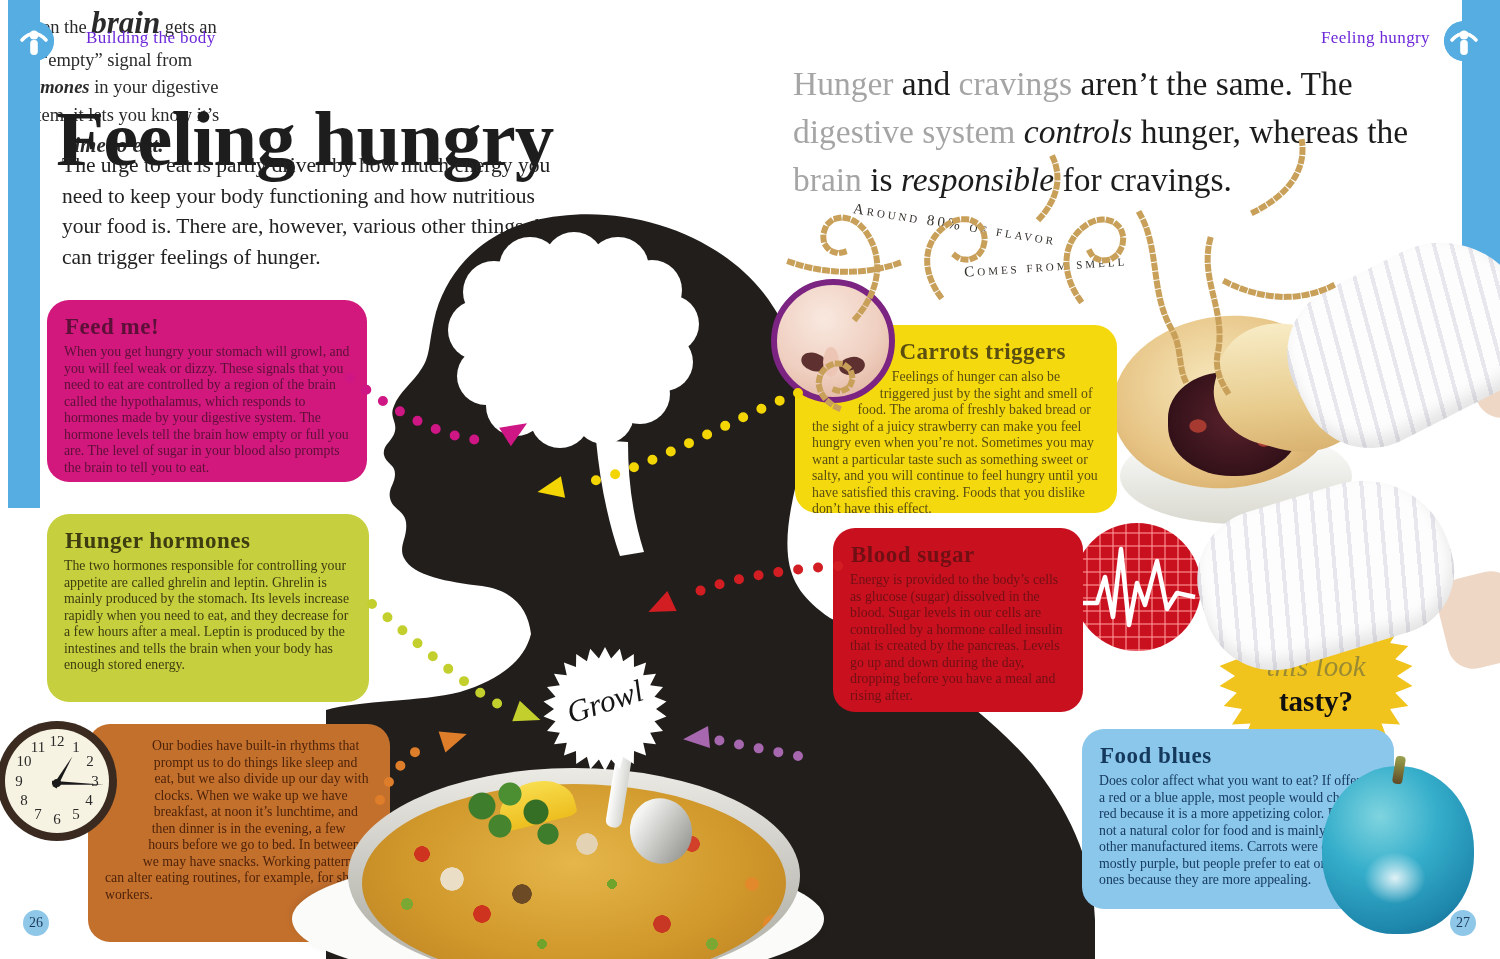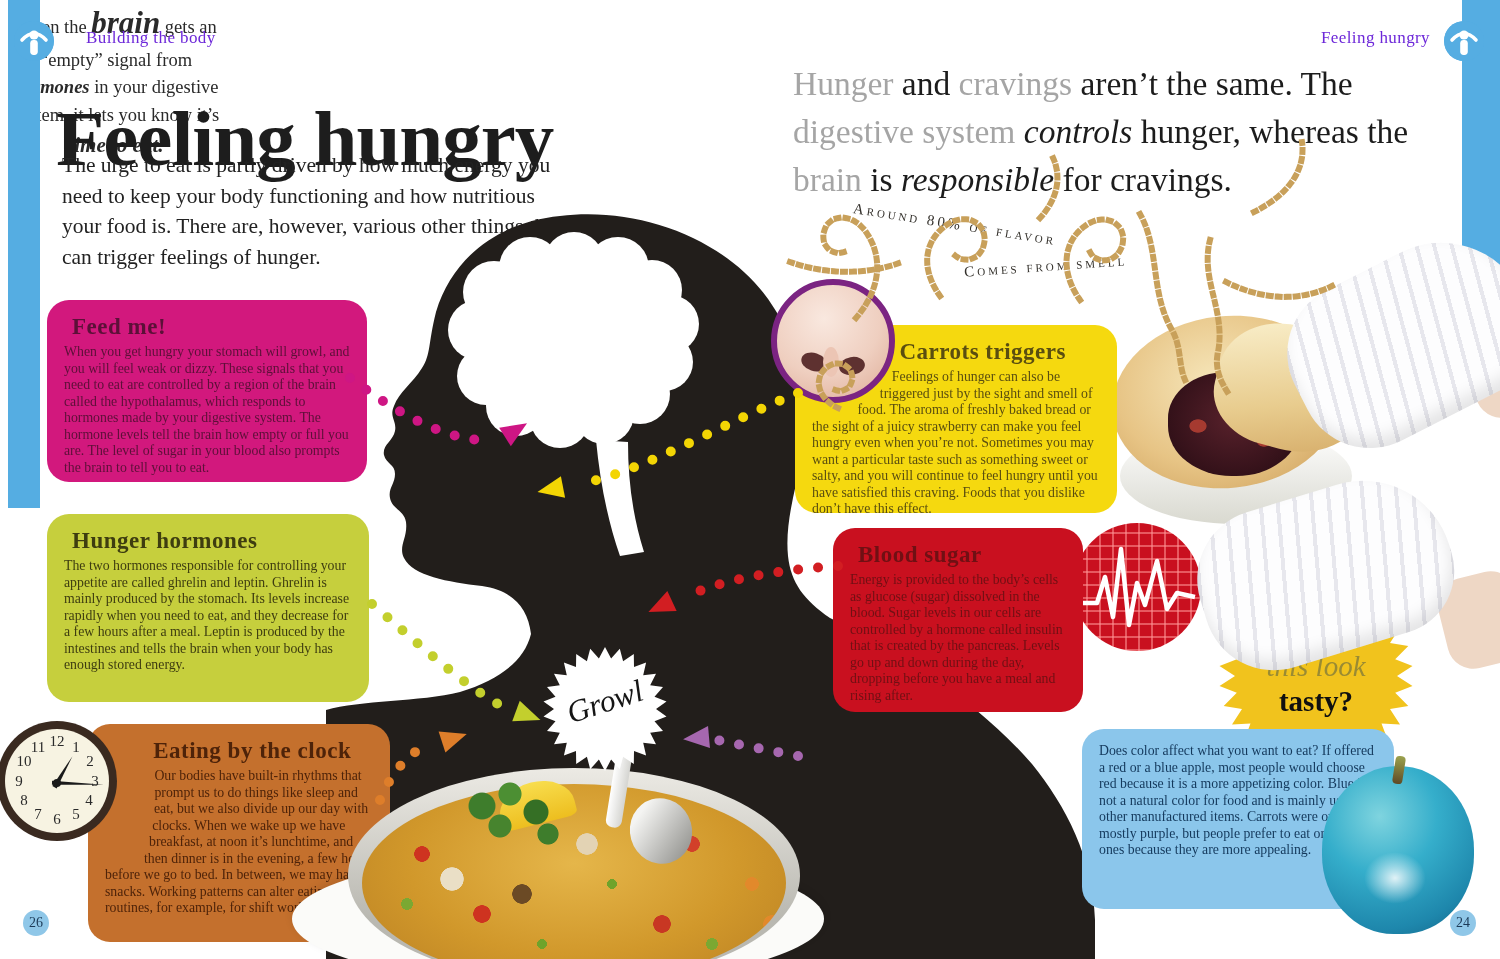--- a/index.html
+++ b/index.html
@@ -21,21 +21,21 @@
   #lead .gry{color:var(--lead-gray);}
   #lead .ita{font-style:italic;}
 
   
   .smell{position:absolute;font-variant:small-caps;font-size:15px;letter-spacing:3px;color:#33302b;white-space:nowrap;}
   #smell1{left:852px;top:216px;transform:rotate(9deg);}
   #smell2{left:964px;top:258px;transform:rotate(-4deg);}
 
   
   .box{position:absolute;border-radius:22px;padding:14px 17px;box-sizing:border-box;z-index:7;}
-  .box h3{margin:0 0 4px 8px;font-size:23px;font-weight:700;letter-spacing:.5px;}
+  .box h3{margin:0 0 4px 1px;font-size:23px;font-weight:700;letter-spacing:.5px;}
   .box p{margin:0;font-size:13.8px;line-height:16.5px;}
   #box-feed{left:47px;top:300px;width:320px;height:182px;background:var(--feed-bg);}
   #box-feed h3,#box-feed p{color:var(--feed-ink);}
   #box-horm{left:47px;top:514px;width:322px;height:188px;background:var(--horm-bg);}
   #box-horm h3,#box-horm p{color:var(--horm-ink);}
   #box-clock{left:88px;top:724px;width:302px;height:218px;background:var(--clockbox-bg);}
   #box-clock h3,#box-clock p{color:var(--clockbox-ink);}
   #box-sens{left:795px;top:325px;width:322px;height:188px;background:var(--sensory-bg);}
   #box-sens h3,#box-sens p{color:var(--sensory-ink);}
   #box-blood{left:833px;top:528px;width:250px;height:184px;background:var(--blood-bg);}
@@ -264,37 +264,37 @@
     <p>When you get hungry your stomach will growl, and you will feel weak or dizzy. These signals that you need to eat are controlled by a region of the brain called the hypothalamus, which responds to hormones made by your digestive system. The hormone levels tell the brain how empty or full you are. The level of sugar in your blood also prompts the brain to tell you to eat.</p>
   </div>
 
   <div id="box-horm" class="box">
     <h3>Hunger hormones</h3>
     <p>The two hormones responsible for controlling your appetite are called ghrelin and leptin. Ghrelin is mainly produced by the stomach. Its levels increase rapidly when you need to eat, and they decrease for a few hours after a meal. Leptin is produced by the intestines and tells the brain when your body has enough stored energy.</p>
   </div>
 
   <div id="box-clock" class="box">
     <div class="spacer-clock"></div>
-    <h3>Eating by the clock</h3>
     <p>Our bodies have built-in rhythms that prompt us to do things like sleep and eat, but we also divide up our day with clocks. When we wake up we have breakfast, at noon it’s lunchtime, and then dinner is in the evening, a few hours before we go to bed. In between, we may have snacks. Working patterns can alter eating routines, for example, for shift workers.</p>
   </div>
 
   <div id="box-sens" class="box">
     <div class="spacer-nose"></div>
     <h3>Carrots triggers</h3>
     <p>Feelings of hunger can also be triggered just by the sight and smell of food. The aroma of freshly baked bread or the sight of a juicy strawberry can make you feel hungry even when you’re not. Sometimes you may want a particular taste such as something sweet or salty, and you will continue to feel hungry until you have satisfied this craving. Foods that you dislike don’t have this effect.</p>
   </div>
 
   <div id="box-blood" class="box">
     <h3>Blood sugar</h3>
     <p>Energy is provided to the body’s cells as glucose (sugar) dissolved in the blood. Sugar levels in our cells are controlled by a hormone called insulin that is created by the pancreas. Levels go up and down during the day, dropping before you have a meal and rising after.</p>
   </div>
 
 
   <div id="box-blues" class="box">
+    <h3>Food blues</h3>
     <p>Does color affect what you want to eat? If offered a red or a blue apple, most people would choose red because it is a more appetizing color. Blue is not a natural color for food and is mainly used in other manufactured items. Carrots were once mostly purple, but people prefer to eat orange ones because they are more appealing.</p>
   </div>
 
   <div id="pie-dish" class="abs"></div>
   <div id="pie-crust" class="abs"></div>
   <div id="pie-fill" class="abs"></div>
   <div id="pie-flap" class="abs"></div>
   <div id="arm-top" class="arm"></div>
   <div id="arm-bot" class="arm"></div>
   <div id="mitt-top" class="mitt"></div>
@@ -374,15 +374,15 @@
     <path class="h-r" d="M0,-11 L26,0 L0,11 Z" transform="translate(672,601) rotate(155)"></path>
     <path class="dots d-g" d="M372,604 C420,645 460,682 498,704"></path>
     <path class="h-g" d="M0,-11 L26,0 L0,11 Z" transform="translate(516,711) rotate(20)"></path>
     <path class="dots d-o" d="M380,800 C392,772 408,753 428,745"></path>
     <path class="h-o" d="M0,-11 L26,0 L0,11 Z" transform="translate(442,742) rotate(-18)"></path>
     <path class="dots d-p" d="M798,756 C768,750 740,745 717,740"></path>
     <path class="h-p" d="M0,-11 L26,0 L0,11 Z" transform="translate(709,737) rotate(175)"></path>
   </svg>
 
   <div id="pg-left" class="pagenum">26</div>
-  <div id="pg-right" class="pagenum">24</div>
+  <div id="pg-right" class="pagenum">27</div>
 
 </div>
 
 </body></html>

